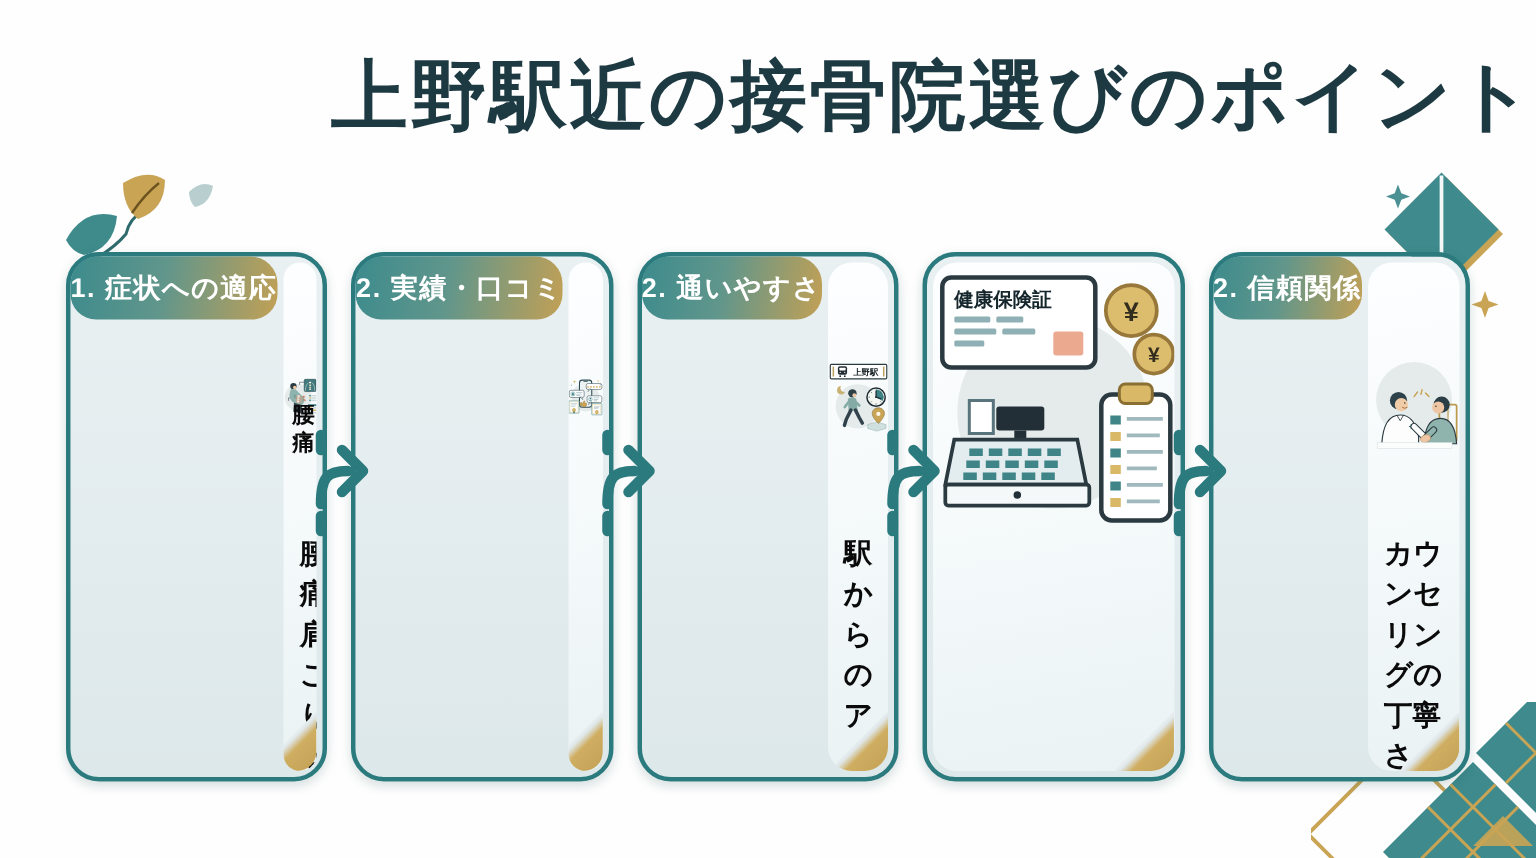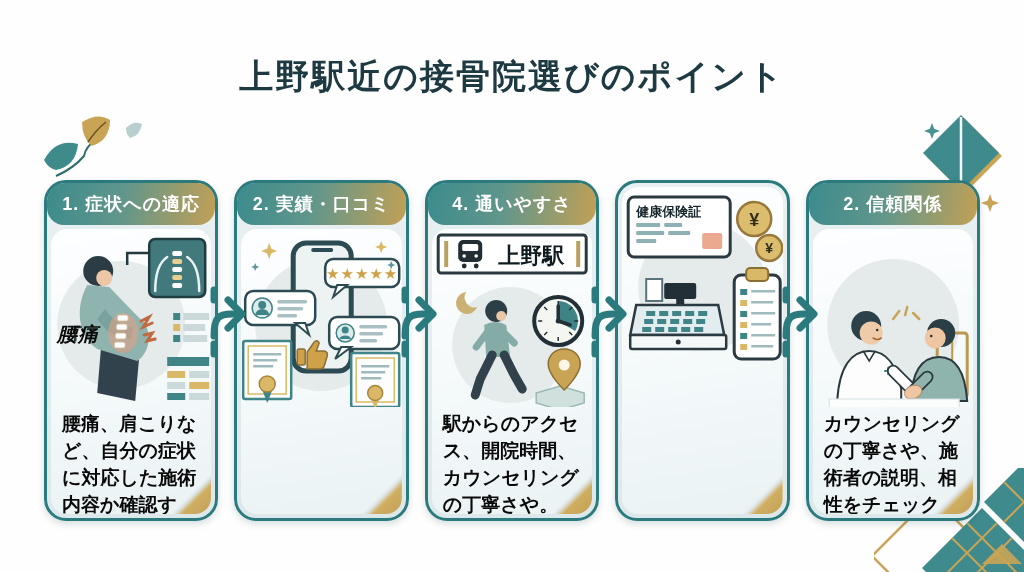--- a/index.html
+++ b/index.html
@@ -1,33 +1,33 @@
 <!DOCTYPE html>
 <html><head>
 <meta charset="utf-8">
 <style>
   html,body{margin:0;padding:0;}
   .stage{position:relative;width:1024px;height:572px;background:#fefefe;overflow:hidden;
     font-family:"Liberation Sans","DejaVu Sans",sans-serif;}
-  .title{position:absolute;top:30px;left:0;right:0;text-align:center;
-    font-size:34px;font-weight:900;color:#1d3a42;letter-spacing:2px;margin-top:24px;}
+  .title{position:absolute;top:30px;left:0;right:0;text-align:right;
+    font-size:51px;font-weight:900;color:#1d3a42;letter-spacing:2px;}
   .cards{position:absolute;left:44px;top:168px;width:936px;height:353px;display:flex;gap:16px;}
   .card{position:relative;flex:1;border:3px solid #2a7a7e;border-radius:22px;
     background:linear-gradient(180deg,#e9f0f2,#dde8eb);box-shadow:0 3px 7px rgba(30,70,80,.18);
-    display:flex;flex-direction:column;margin-top:12px;}
+    display:flex;flex-direction:row;}
   .badge{height:42px;flex:none;border-radius:18px 18px 17px 17px;
     background:linear-gradient(100deg,#3c8b8d 0%,#61968b 45%,#c2a055 100%);
     color:#fff;font-size:18px;font-weight:800;letter-spacing:1px;
     display:flex;align-items:center;justify-content:center;}
   .panel{position:relative;flex:1;margin:4px;border-radius:16px;overflow:hidden;
     background:linear-gradient(170deg,#fdfeff 0%,#f4f9fa 55%,#eaf2f4 100%);
     display:flex;flex-direction:column;}
   .ill{position:relative;height:178px;flex:none;}
   .ill svg{position:absolute;left:0;top:0;width:100%;height:100%;}
-  .ill-label{position:absolute;left:6px;top:92px;font-size:20px;font-weight:900;color:#0a0a0a;letter-spacing:1px;font-style:italic;}
+  .ill-label{position:absolute;left:6px;top:92px;font-size:15px;font-weight:900;color:#0a0a0a;letter-spacing:1px;}
   .desc{padding:4px 10px 0 11px;font-size:19px;font-weight:800;line-height:1.42;color:#0a0a0a;}
   .curl{position:absolute;right:0;bottom:0;width:40px;height:40px;border-bottom-right-radius:13px;
     background:linear-gradient(315deg,#c2a055 0%,#cfae62 36%,#dfe7ea 46%,#f7fafa 56%,#ffffff 100%);
     clip-path:polygon(100% 0,0 100%,100% 100%);}
   .arrow{position:absolute;top:118px;width:44px;height:72px;z-index:5;}
   .arrow.a1{left:160px}.arrow.a2{left:351px}.arrow.a3{left:541px}.arrow.a4{left:732px}
   .deco{position:absolute;}
   .deco-leaves{left:26px;top:110px;width:122px;height:70px;}
   .deco-diamond{right:18px;top:108px;width:92px;height:112px;}
   .deco-corner{right:0;bottom:0;width:150px;height:104px;}
@@ -199,21 +199,21 @@
               <path d="M14 34 L15.2 36.8 L18 38 L15.2 39.2 L14 42 L12.8 39.2 L10 38 L12.8 36.8 Z" fill="#5e9a9b"></path>
               <path d="M150 32 L151.2 34.8 L154 36 L151.2 37.2 L150 40 L148.8 37.2 L146 36 L148.8 34.8 Z" fill="#5e9a9b"></path>
             </g>
           </svg>
         </div>
         <div class="curl"></div>
       </div>
     </div>
 
     <div class="card">
-      <div class="badge">4. 通いやすさ</div>
+      <div class="badge">2. 通いやすさ</div>
       <div class="panel">
         <div class="ill">
           <svg viewBox="0 0 160 178">
             <circle cx="78" cy="116" r="58" fill="#e4ebea"></circle>
             <g>
               <rect x="6" y="6" width="148" height="38" rx="3" fill="#ffffff" stroke="#2b3a40" stroke-width="3"></rect>
               <rect x="12" y="12" width="4" height="26" fill="#b9a05e"></rect>
               <rect x="144" y="12" width="4" height="26" fill="#b9a05e"></rect>
               <g>
                 <rect x="26" y="11" width="24" height="22" rx="5" fill="#222e34"></rect>

